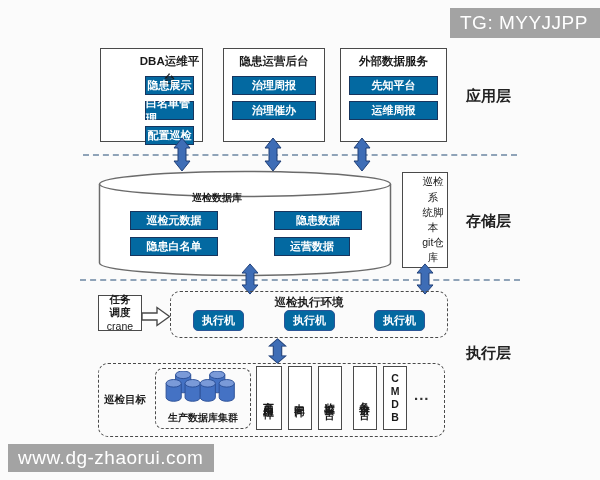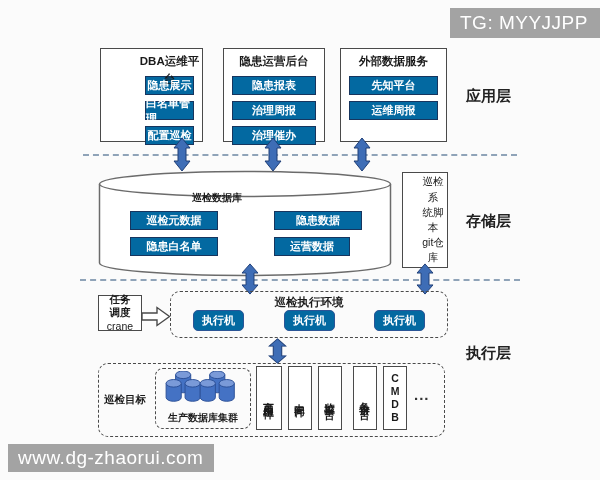--- a/index.html
+++ b/index.html
@@ -66,21 +66,20 @@
 
   <div class="abs solidbox appbox" style="left:100px;top:48px;width:103px;height:94px;padding-left:36px;">
     <div class="title">DBA运维平台</div>
     <div class="btn">隐患展示</div>
     <div class="btn">白名单管理</div>
     <div class="btn">配置巡检</div>
   </div>
 
   <div class="abs solidbox appbox" style="left:223px;top:48px;width:102px;height:94px;">
     <div class="title">隐患运营后台</div>
-    <div class="btn">隐患报表</div>
     <div class="btn">治理周报</div>
     <div class="btn">治理催办</div>
   </div>
 
   <div class="abs solidbox appbox" style="left:340px;top:48px;width:107px;height:94px;">
     <div class="title">外部数据服务</div>
     <div class="btn">先知平台</div>
     <div class="btn">运维周报</div>
   </div>
 

